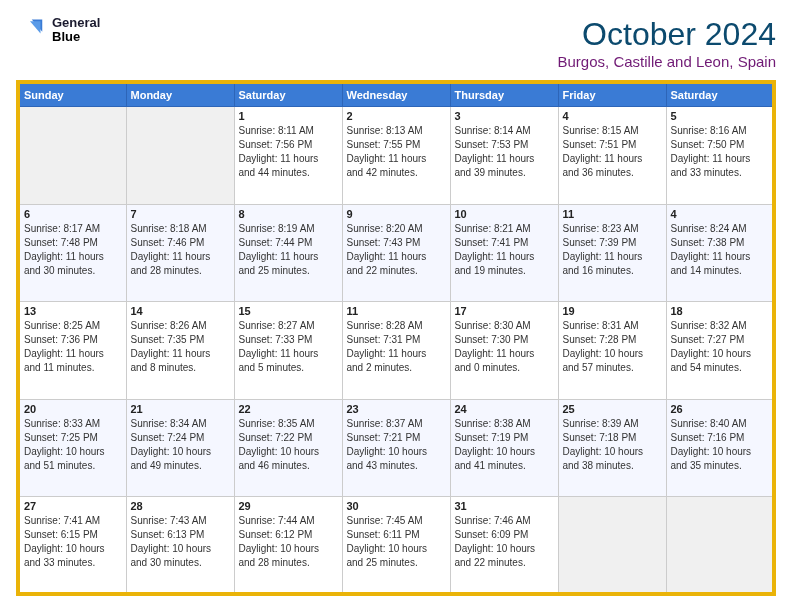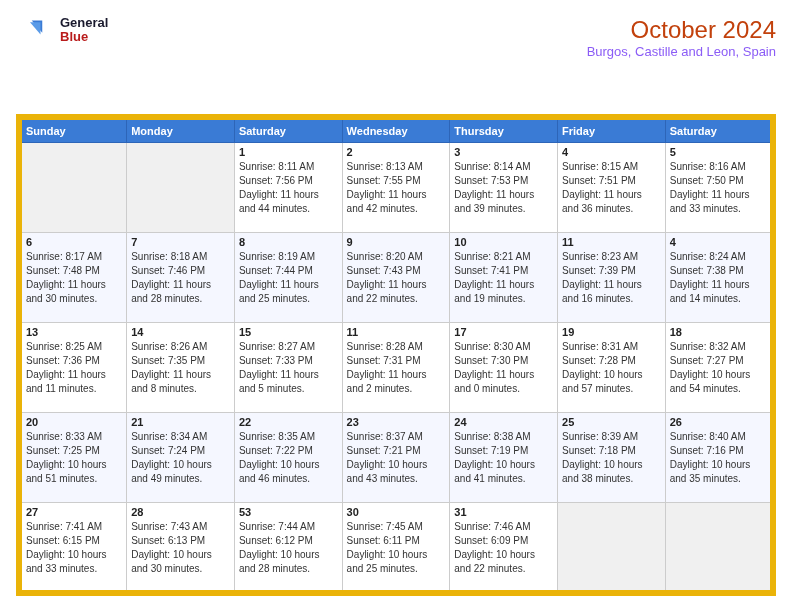--- a/index.html
+++ b/index.html
@@ -18,56 +18,55 @@
       flex-direction: column;
     }
     .header {
       display: flex;
       justify-content: space-between;
       align-items: flex-start;
       margin-bottom: 10px;
     }
     .logo {
       display: flex;
-      align-items: flex-end;
-      gap: 16px;
+      align-items: flex-start;
+      gap: 8px;
     }
     .logo-text {
       display: flex;
       flex-direction: column;
       font-size: 13px;
       font-weight: bold;
       color: #1a1a2e;
       line-height: 1.1;
     }
     .logo-text span:first-child { color: #1a1a2e; }
-    .logo-text span:last-child { color: #b91c1c; }
+    .logo-text span:last-child { color: #000000; }
     .logo-icon {
       width: 28px;
       height: 28px;
     }
     .title-area {
       text-align: right;
     }
     .month-title {
-      font-size: 24px;
+      font-size: 32px;
       font-weight: 300;
-      color: #c2410c;
+      color: #0c4a6e;
     }
     .subtitle {
-      font-size: 13px;
-      color: #8b5cf6;
+      font-size: 15px;
+      color: #701a75;
     }
     .calendar {
       flex: 1;
-      border: 6px solid #eab308;
+      border: 4px solid #eab308;
       border-collapse: collapse;
       width: 100%;
       table-layout: fixed;
-      margin-top: 45px;
     }
     .calendar th {
       background: #3a7bd5;
       color: #fff;
       font-size: 11px;
       font-weight: bold;
       padding: 5px 4px;
       text-align: left;
       border: 1px solid #2d65b8;
     }
@@ -249,21 +248,21 @@
         <tr class="row-odd">
           <td>
             <span class="day-num">27</span>
             <div class="day-info">Sunrise: 7:41 AM<br>Sunset: 6:15 PM<br>Daylight: 10 hours and 33 minutes.</div>
           </td>
           <td>
             <span class="day-num">28</span>
             <div class="day-info">Sunrise: 7:43 AM<br>Sunset: 6:13 PM<br>Daylight: 10 hours and 30 minutes.</div>
           </td>
           <td>
-            <span class="day-num">53</span>
+            <span class="day-num">29</span>
             <div class="day-info">Sunrise: 7:44 AM<br>Sunset: 6:12 PM<br>Daylight: 10 hours and 28 minutes.</div>
           </td>
           <td>
             <span class="day-num">30</span>
             <div class="day-info">Sunrise: 7:45 AM<br>Sunset: 6:11 PM<br>Daylight: 10 hours and 25 minutes.</div>
           </td>
           <td>
             <span class="day-num">31</span>
             <div class="day-info">Sunrise: 7:46 AM<br>Sunset: 6:09 PM<br>Daylight: 10 hours and 22 minutes.</div>
           </td>

